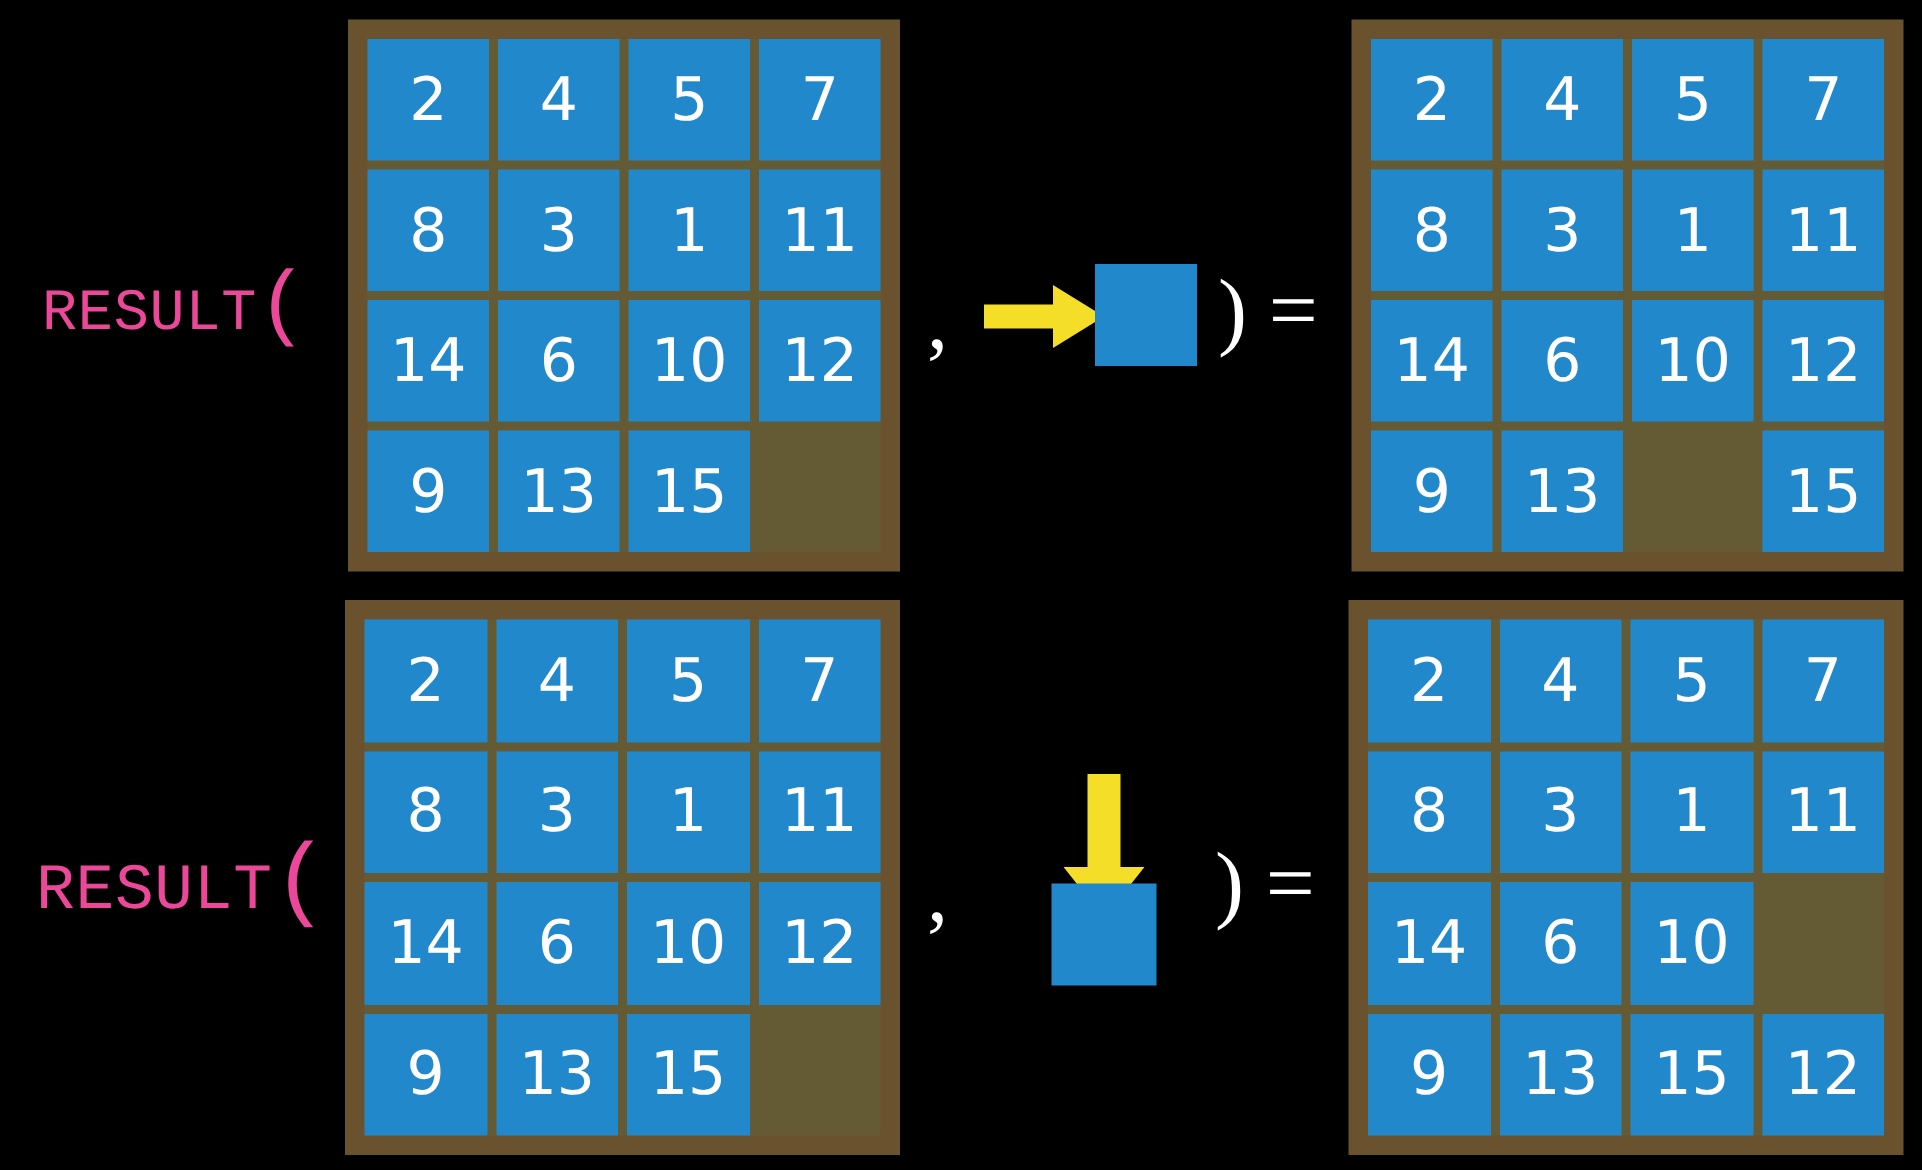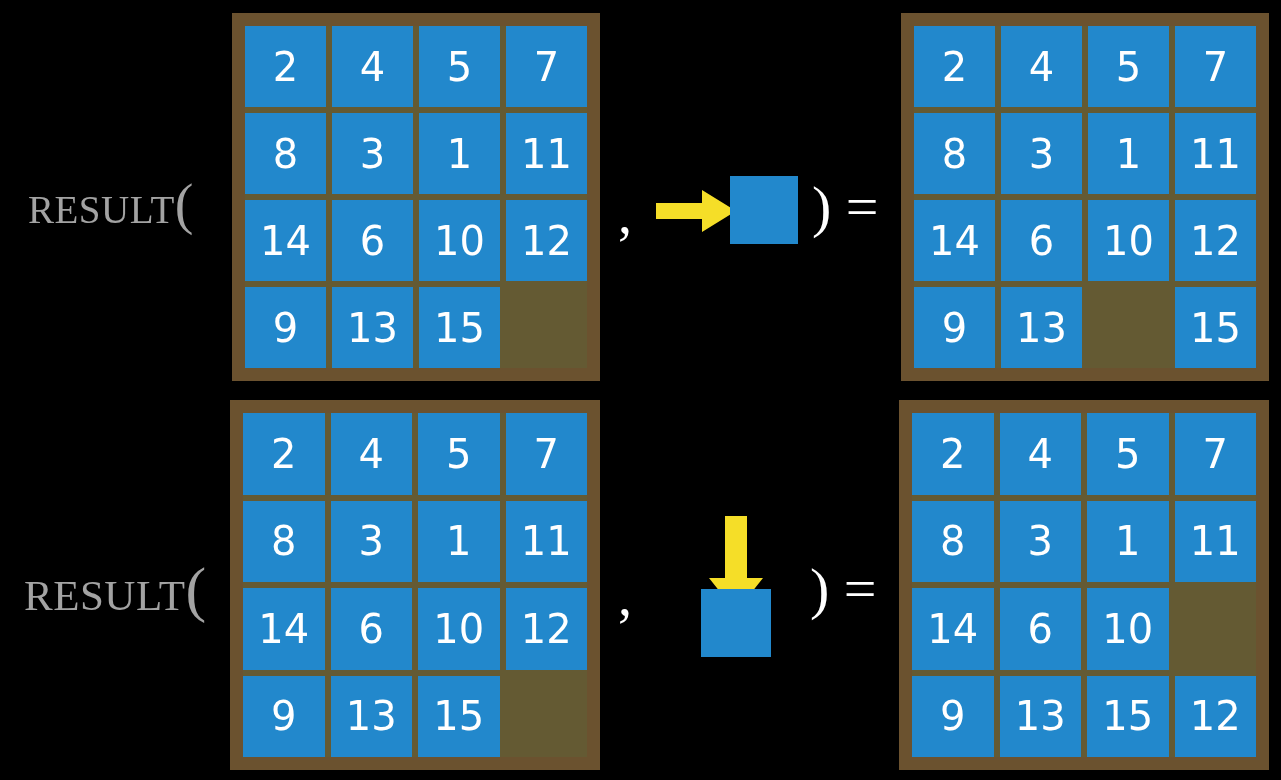--- a/index.html
+++ b/index.html
@@ -20,22 +20,22 @@
     position: absolute;
     left: 0; top: 0;
     width: 1281px;
     height: 780px;
     background: #000000;
   }
 
   
   .result-label {
     position: absolute;
-    color: #a3a3a3;
-    font-family: Liberation Serif, serif;
+    color: #ec4899;
+    font-family: Liberation Mono, monospace;
     font-variant: small-caps;
     text-transform: lowercase;
     letter-spacing: 0.5px;
     white-space: nowrap;
     line-height: 1;
   }
   .result-label.r1 { left: 28px; top: 176px; font-size: 56px; }
   .result-label.r2 { left: 24px; top: 558px; font-size: 62px; }
 
   

